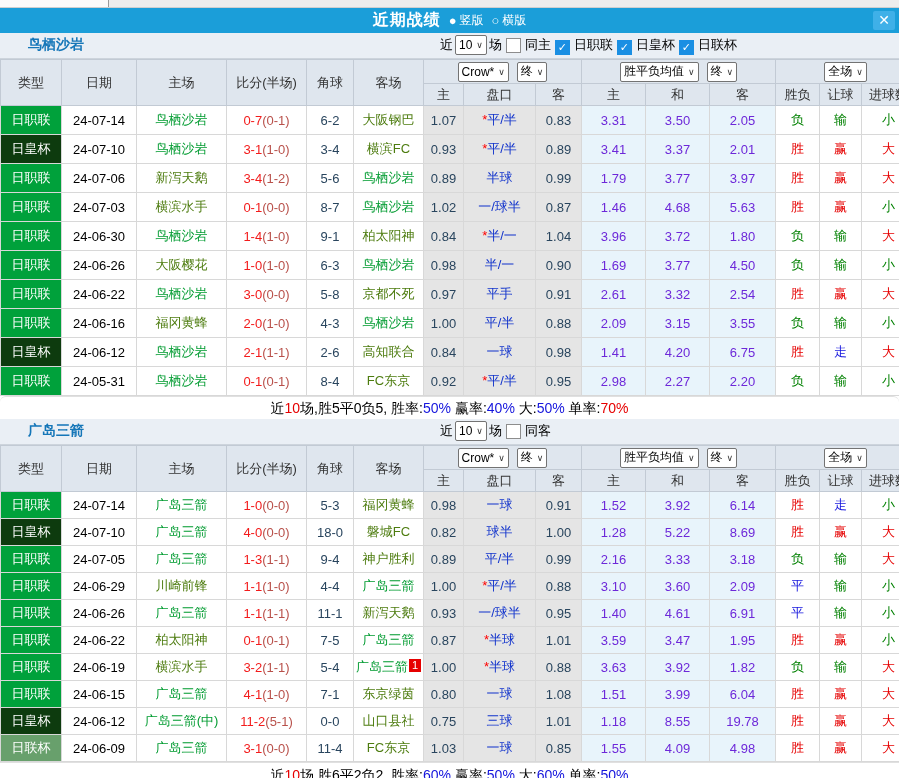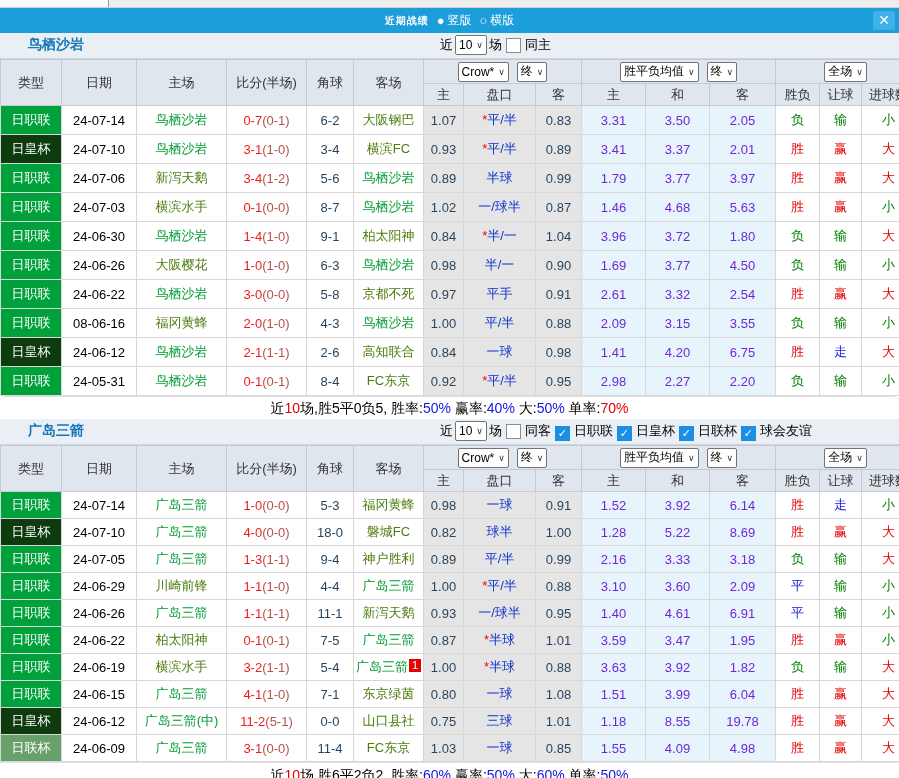--- a/index.html
+++ b/index.html
@@ -2,21 +2,21 @@
 <html><head>
 <meta charset="utf-8">
 <style>
   html,body{margin:0;padding:0;background:#fff;}
   body{font-family:"Liberation Sans","DejaVu Sans",sans-serif;}
   .app{position:relative;width:899px;height:778px;overflow:hidden;background:#fff;margin:0 auto;}
   .top-strip{height:7px;background:#ededed;border-bottom:1px solid #cfcfcf;position:relative;}
   .top-strip .notch{position:absolute;left:0;top:0;width:108px;height:7px;background:#fbfbfb;border-right:1px solid #9a9a9a;}
   
   .title-bar{height:25px;background:#1b9ed9;color:#fff;display:flex;align-items:center;justify-content:center;position:relative;}
-  .title-bar .title{font-weight:bold;font-size:10px;letter-spacing:1px;}
+  .title-bar .title{font-weight:bold;font-size:16px;letter-spacing:1px;}
   .radio-opt{display:inline-flex;align-items:center;margin-left:8px;font-size:12px;cursor:pointer;}
   .radio-opt .rg{font-size:13px;margin-right:3px;}
   .close-btn{position:absolute;right:4px;top:3px;width:22px;height:19px;background:#3fb0e8;border-radius:2px;color:#fff;font-size:14px;font-weight:bold;text-align:center;line-height:19px;cursor:pointer;}
   
   .filter-bar{height:25px;background:#eaeff5;position:relative;border-bottom:1px solid #cdd4dc;}
   .team-name{position:absolute;left:28px;top:3px;font-size:14px;font-weight:bold;color:#1576b8;}
   .controls{position:absolute;left:438px;top:2px;display:flex;align-items:center;font-size:13px;color:#000;white-space:nowrap;}
   .controls .lbl{margin:0 2px;}
   .sel{display:inline-flex;align-items:center;border:1px solid #737373;background:#fff;padding:0 3px;height:18px;font-size:12px;color:#000;cursor:pointer;border-radius:2px;}
   .sel .arrow{margin-left:4px;font-size:9px;color:#333;}
@@ -79,20 +79,21 @@
       <span class="team-name">鸟栖沙岩</span>
       <span class="controls">
         <span class="lbl">近</span>
         <span class="sel">
             <span>10</span>
             <span class="arrow">∨</span>
           </span>
         <span class="lbl">场</span>
         <span class="cb"></span>
         <span class="lbl">同主</span>
+        <span class="leagues" id="leagues-0"><span class="cb checked">✓</span><span class="lbl">日职联</span><span class="cb checked">✓</span><span class="lbl">日皇杯</span><span class="cb checked">✓</span><span class="lbl">日联杯</span></span>
       </span>
     </div>
     <table class="grid">
       <colgroup>
           <col style="width:61px">
           <col style="width:75px">
           <col style="width:90px">
           <col style="width:80px">
           <col style="width:47px">
           <col style="width:70px">
@@ -274,21 +275,21 @@
             <td class="pink">0.91</td>
             <td class="lblue">2.61</td>
             <td class="lblue">3.32</td>
             <td class="lblue">2.54</td>
             <td class="res red">胜</td>
             <td class="res red">赢</td>
             <td class="res red">大</td>
           </tr>
           <tr>
             <td class="type" style="background: rgb(0, 161, 59);">日职联</td>
-            <td class="date">08-06-16</td>
+            <td class="date">24-06-16</td>
             <td><span class="team-txt">福冈黄蜂</span></td>
             <td><span class="sc-main">2-0</span><span class="sc-half">(1-0)</span></td>
             <td class="corner">4-3</td>
             <td><span class="team-txt self">鸟栖沙岩</span></td>
             <td class="pink">1.00</td>
             <td class="pink"><span class="hcp-txt">平/半</span></td>
             <td class="pink">0.88</td>
             <td class="lblue">2.09</td>
             <td class="lblue">3.15</td>
             <td class="lblue">3.55</td>
@@ -340,21 +341,20 @@
       <span class="team-name">广岛三箭</span>
       <span class="controls">
         <span class="lbl">近</span>
         <span class="sel">
             <span>10</span>
             <span class="arrow">∨</span>
           </span>
         <span class="lbl">场</span>
         <span class="cb"></span>
         <span class="lbl">同客</span>
-        <span class="leagues" id="leagues-1"><span class="cb checked">✓</span><span class="lbl">日职联</span><span class="cb checked">✓</span><span class="lbl">日皇杯</span><span class="cb checked">✓</span><span class="lbl">日联杯</span><span class="cb checked">✓</span><span class="lbl">球会友谊</span></span>
       </span>
     </div>
     <table class="grid">
       <colgroup>
           <col style="width:61px">
           <col style="width:75px">
           <col style="width:90px">
           <col style="width:80px">
           <col style="width:47px">
           <col style="width:70px">

